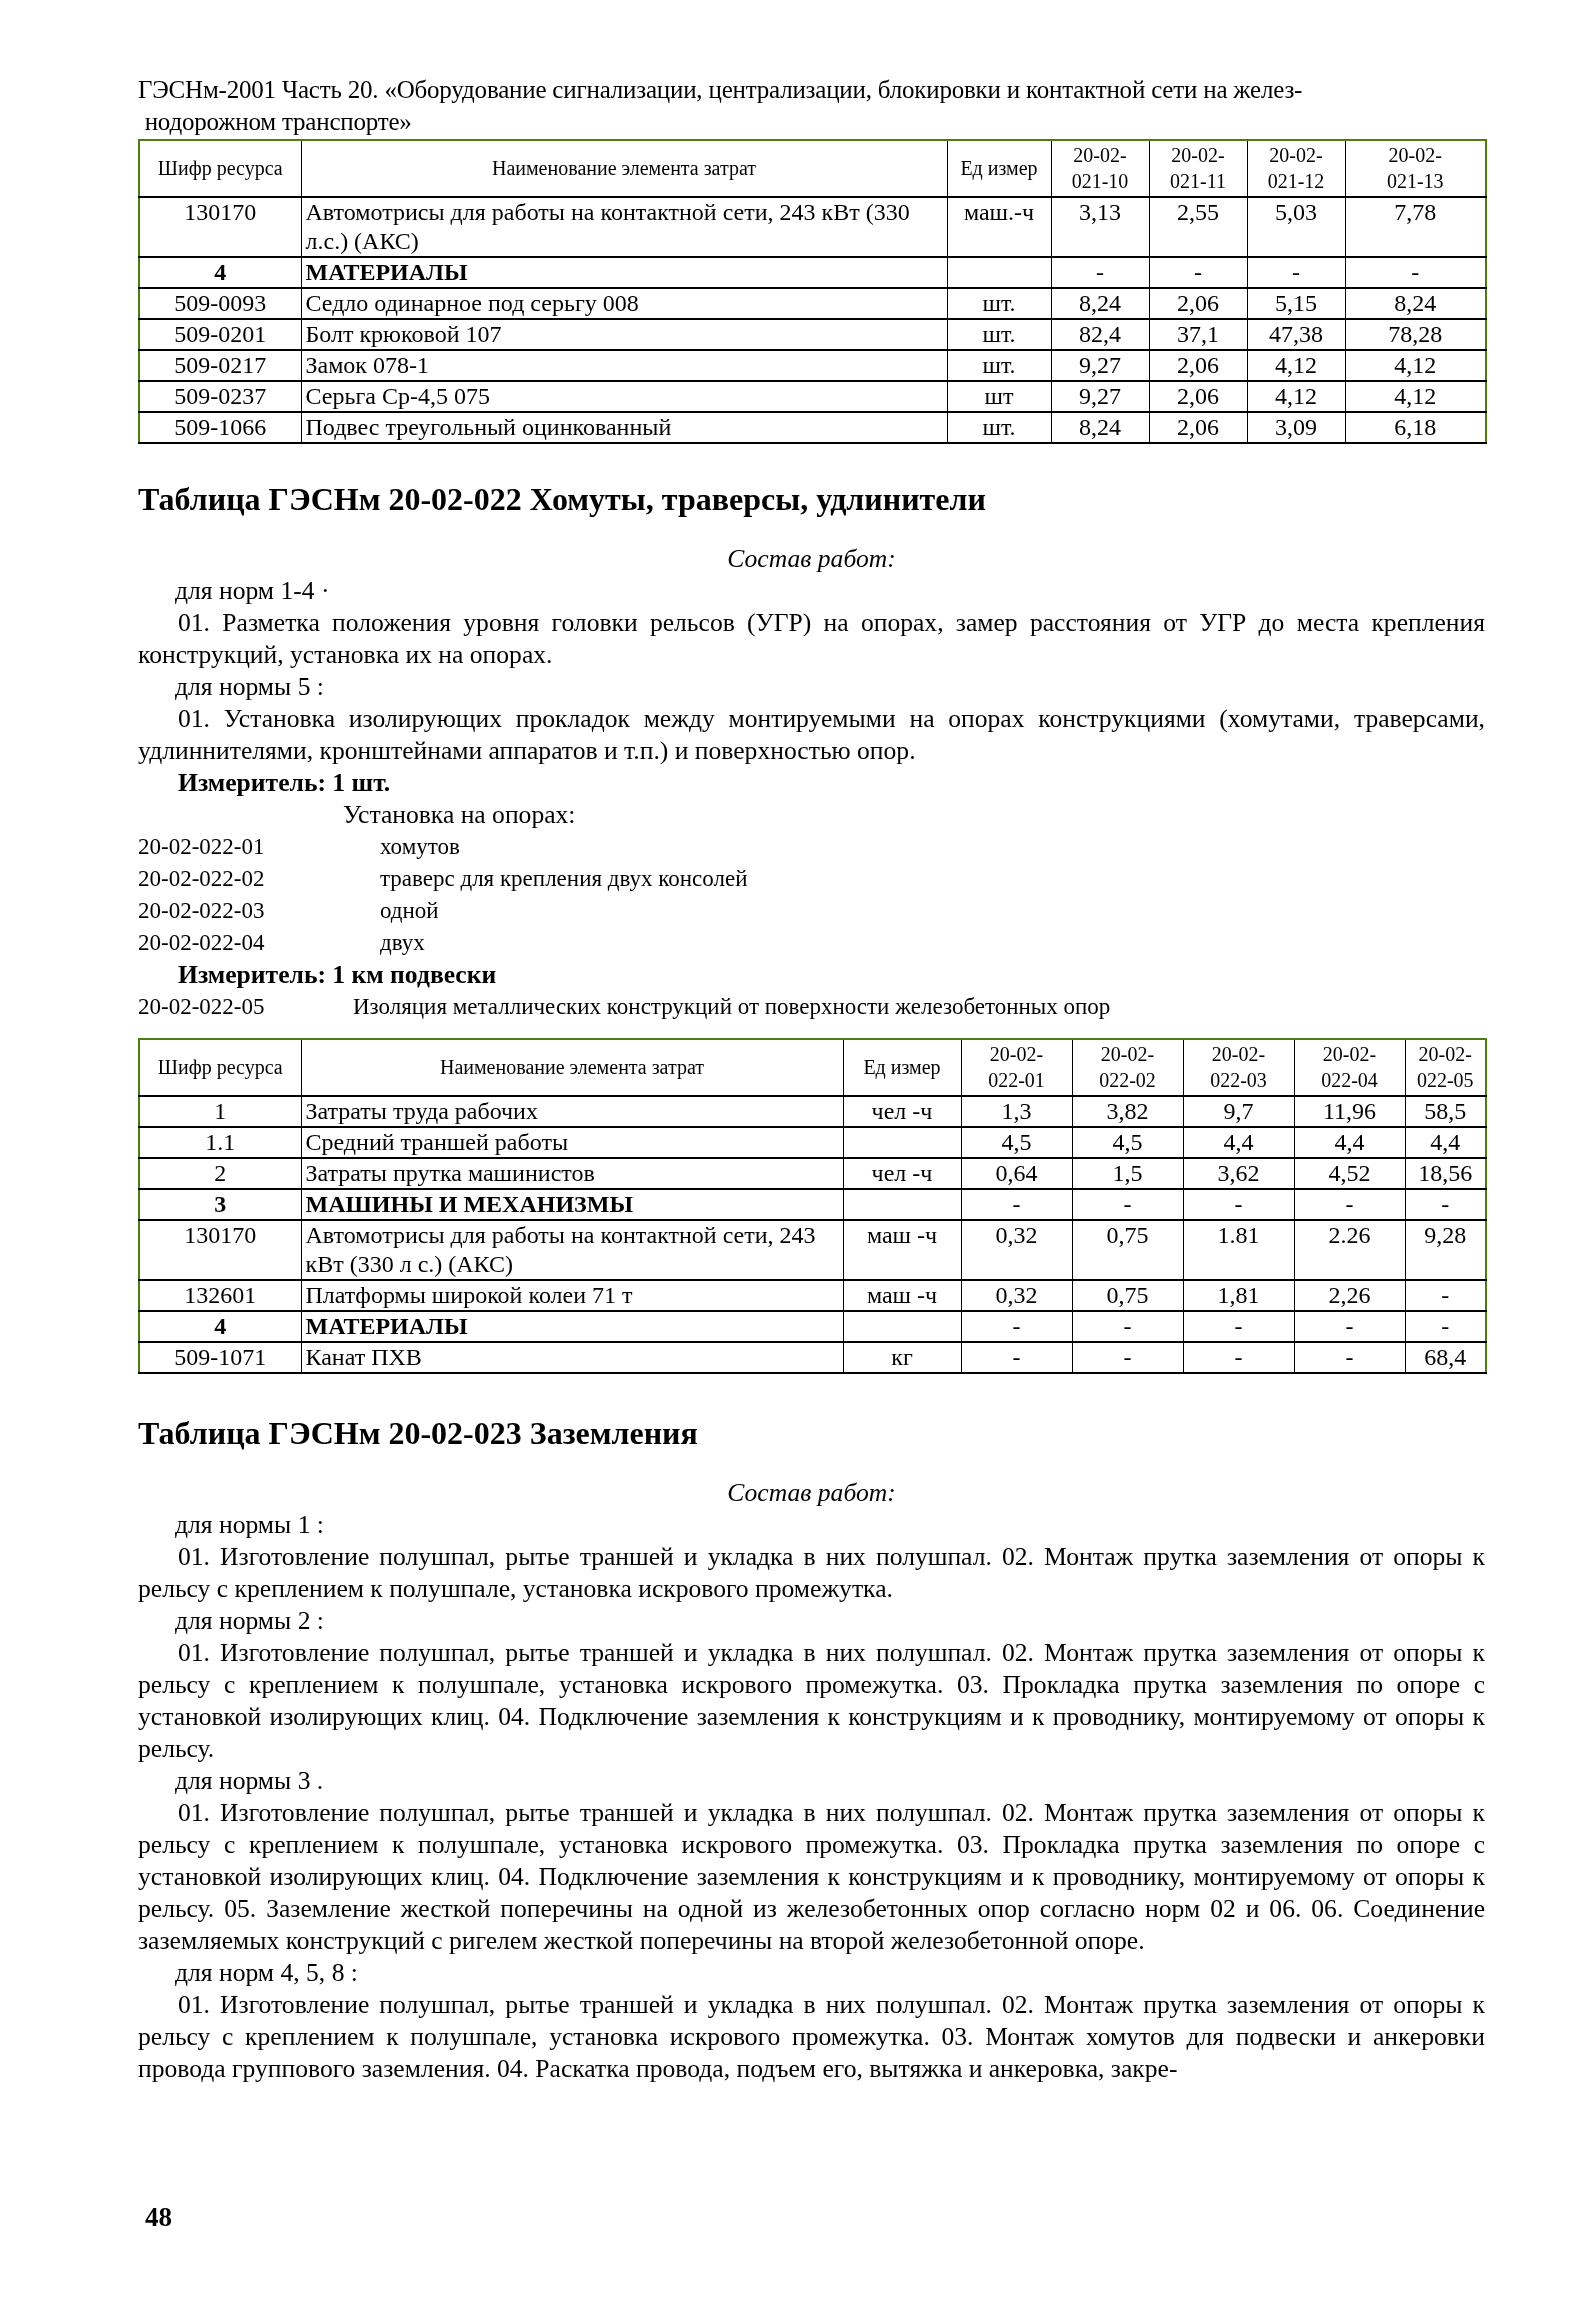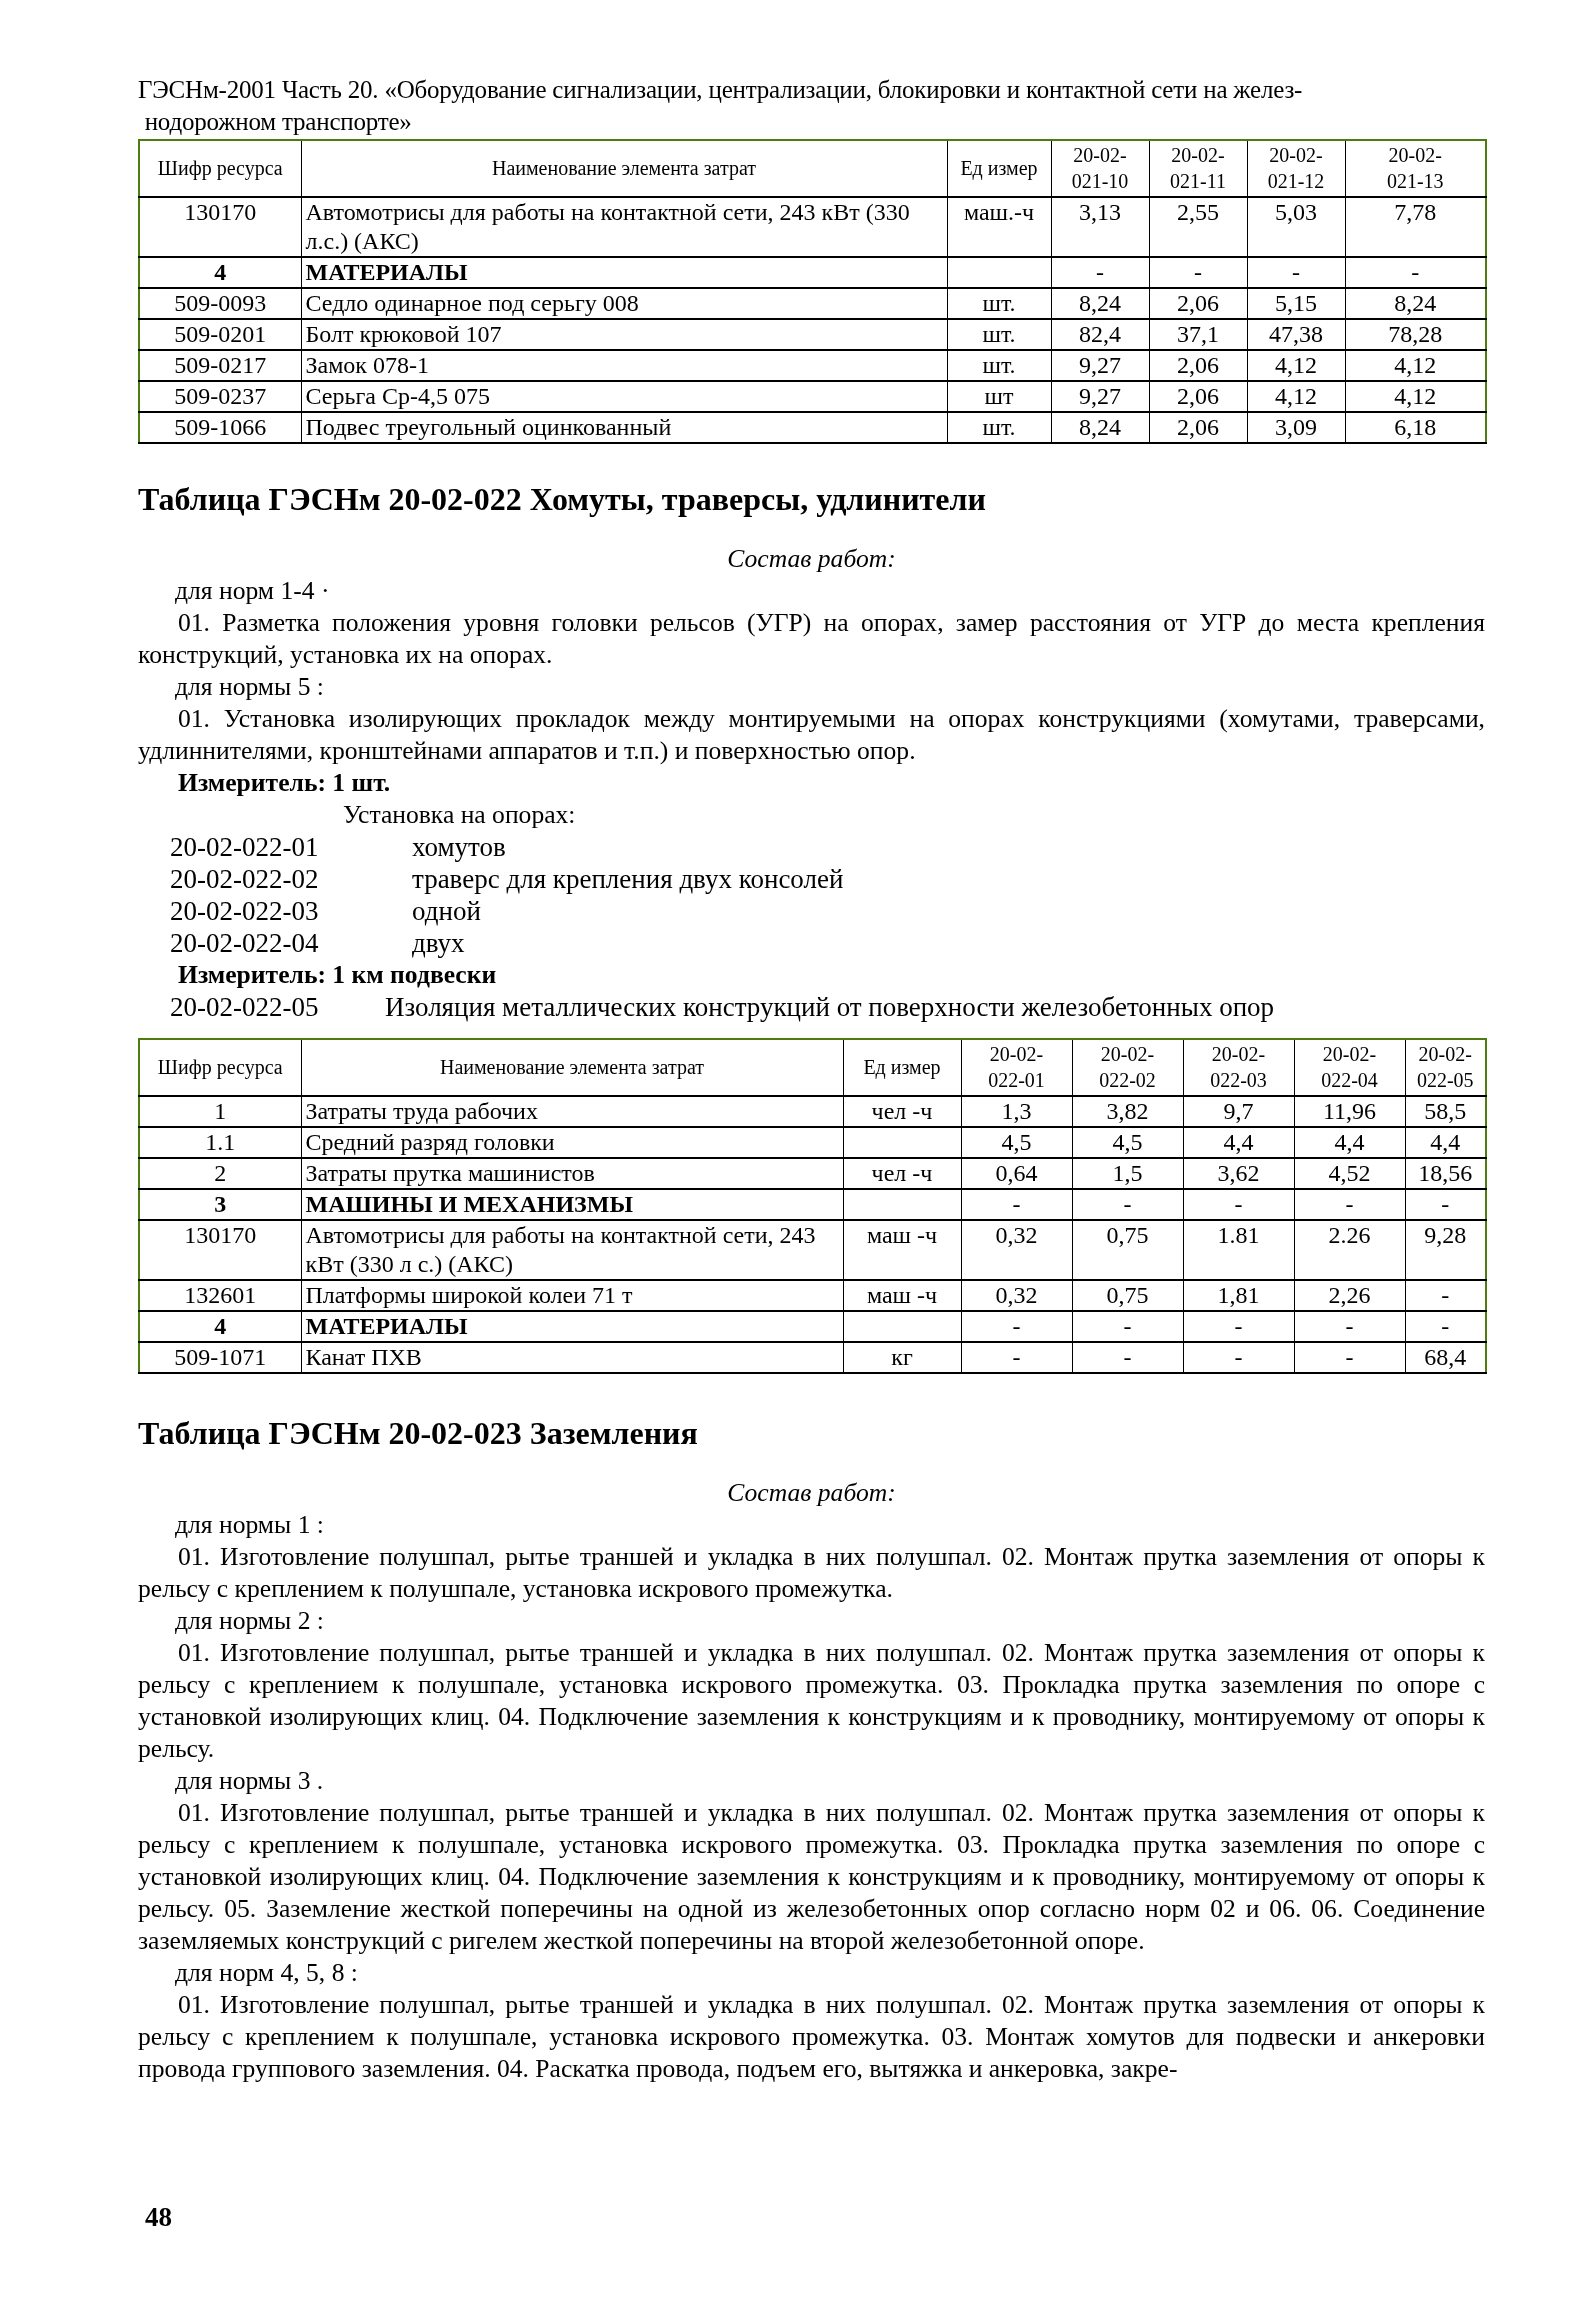--- a/index.html
+++ b/index.html
@@ -15,21 +15,21 @@
   table.grid tbody.grp td { border-bottom:2px solid #000; }
   .c { text-align:center;margin-left:20px; }
   .bold { font-weight:bold; }
   .num { text-align:center; }
   h2.table-title { font-size:32px; font-weight:bold; margin:0; line-height:40px; }
   .center-italic { font-style:italic; text-align:center; font-size:25.6px; line-height:32px; }
   .para { font-size:25.6px; line-height:32px; text-align:justify; margin:0; }
   .indent1 { padding-left:37px; }
   .indent2 { text-indent:40px; }
   .meas { font-size:25.6px; font-weight:bold; padding-left:40px; line-height:32px; }
-  .norm-row { display:flex; font-size:27px; line-height:32px;margin-left:32px; }
+  .norm-row { display:flex; font-size:23px; line-height:32px; }
   .norm-row .code { width:215px; }
   .norm-row .lab { padding-left:0; }
   .sub-head { padding-left:205px; font-size:25.6px; line-height:32px; }
   .page-number { position:absolute; left:145px; top:2202px; font-size:27px; font-weight:bold; }
 </style>
 </head>
 <body>
 
 <div class="page">
 
@@ -188,21 +188,21 @@
           <td>Затраты труда рабочих</td>
           <td class="c">чел -ч</td>
           <td class="num">1,3</td>
           <td class="num">3,82</td>
           <td class="num">9,7</td>
           <td class="num">11,96</td>
           <td class="num">58,5</td>
         </tr>
         <tr>
           <td class="c">1.1</td>
-          <td>Средний разряд головки</td>
+          <td>Средний траншей работы</td>
           <td class="c"></td>
           <td class="num">4,5</td>
           <td class="num">4,5</td>
           <td class="num">4,4</td>
           <td class="num">4,4</td>
           <td class="num">4,4</td>
         </tr>
       </tbody>
     <tbody class="grp" id="t2g1">
         <tr>

